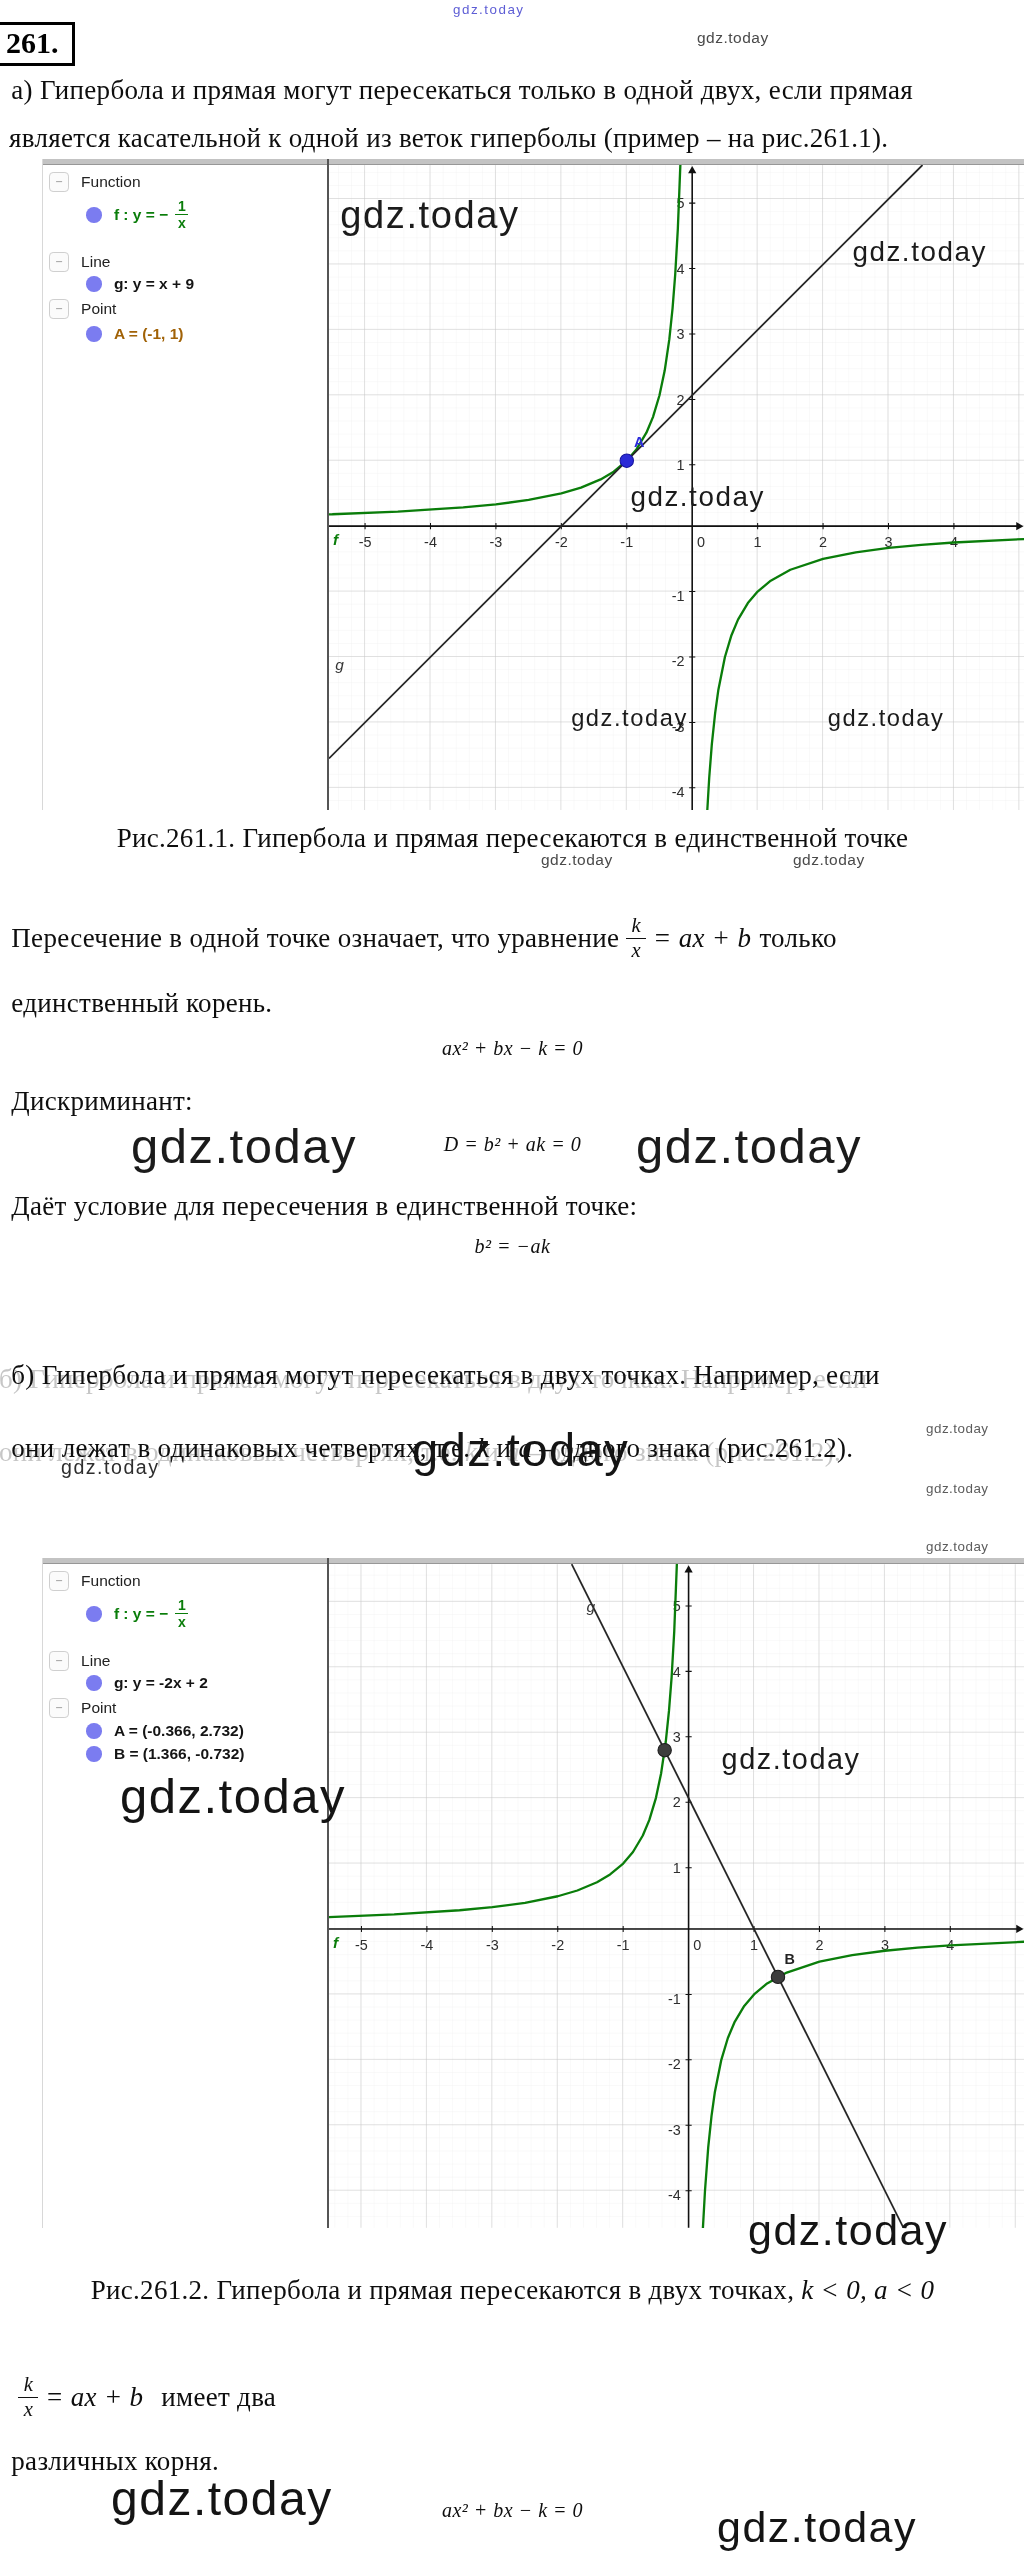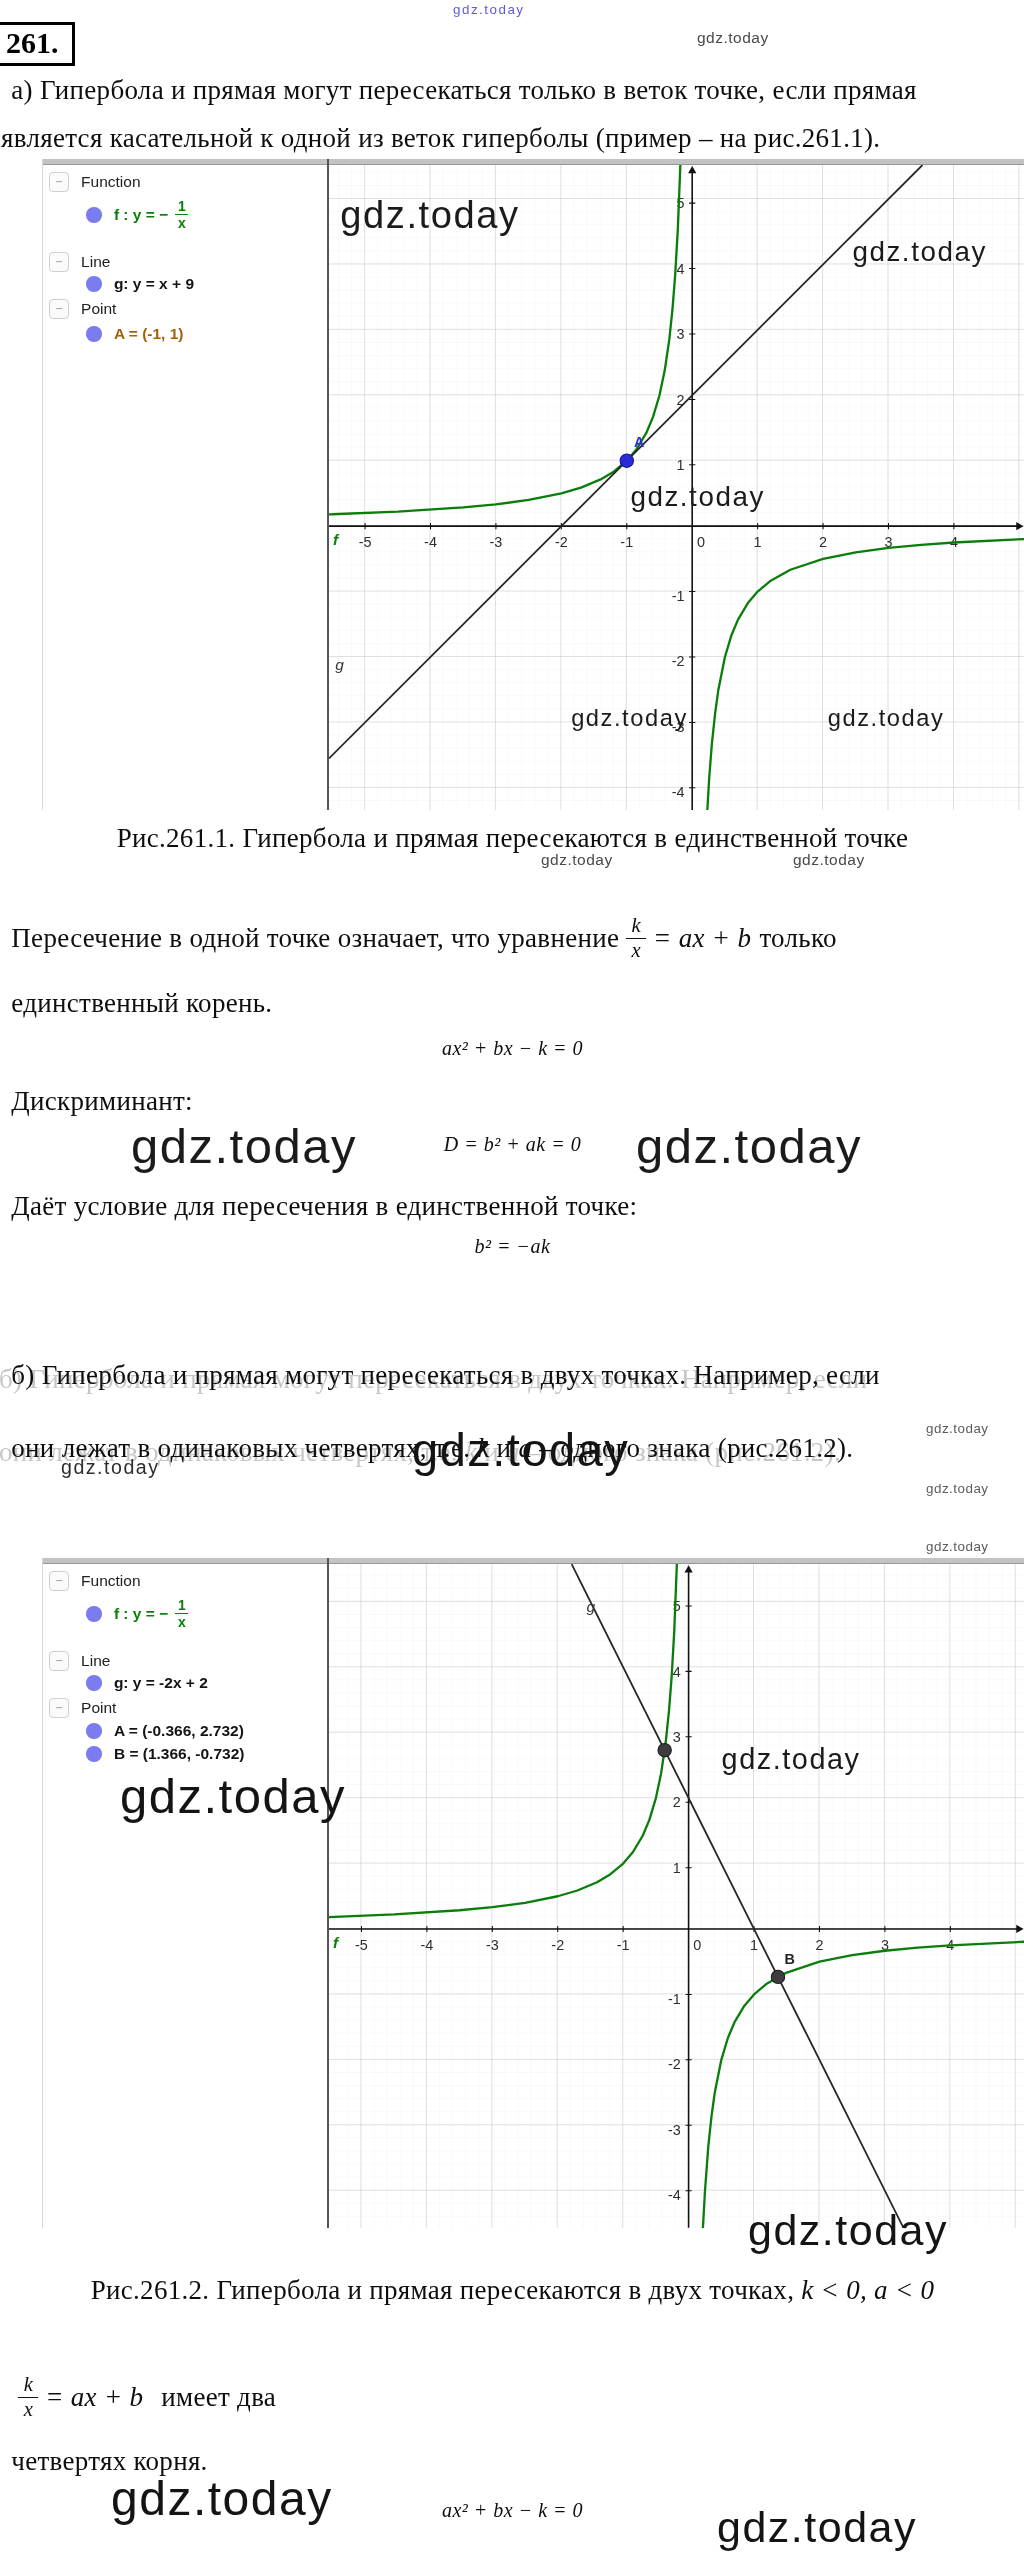--- a/index.html
+++ b/index.html
@@ -62,22 +62,22 @@
   .ptlabel-d{font-size:28px;fill:#222;font-weight:bold;}
   .svgwm{font-weight:300;letter-spacing:3px;fill:#1b1b1b;}
 </style>
 </head>
 <body>
 
 <div class="abs wm" style="left:453px;top:2.1px;font-size:13.4px;color:#5d5dd5;">gdz.today</div>
 
 <div class="abs numbox" style="left:-3.1px;top:21.6px;">261.</div>
 
-<div class="abs body-text" style="left:11.3px;top:75px;">а) Гипербола и прямая могут пересекаться только в веток точке, если прямая</div>
-<div class="abs body-text" style="left:1px;top:123px;">является касательной к одной из веток гиперболы (пример – на рис.261.1).</div>
+<div class="abs body-text" style="left:11.3px;top:75px;">а) Гипербола и прямая могут пересекаться только в одной двух, если прямая</div>
+<div class="abs body-text" style="left:9px;top:123px;">является касательной к одной из веток гиперболы (пример – на рис.261.1).</div>
 <div class="abs wm wm-small" style="left:697px;top:29px;font-size:15.5px;">gdz.today</div>
 <div class="abs wm wm-small" style="left:531px;top:165px;font-size:15.5px;">gdz.today</div>
 
 <div class="abs panel" style="left:42px;top:159px;width:982px;height:651px;">
   <div class="panel-bar"></div>
   <div class="sidebar">
     <div class="srow grouprow" style="top:7.2px;">
       <span class="minusbox">−</span>
       <span>Function</span>
     </div>
@@ -313,20 +313,20 @@
 </div>
 
 <div class="abs pline" style="left:11.3px;top:2373px;">
   <span class="fracp">
     <span class="n">k</span>
     <span>x</span>
   </span>
   <span class="body-text it">= ax + b</span>
   <span class="body-text" style="margin-left:18px;">имеет два</span>
 </div>
-<div class="abs body-text" style="left:11.3px;top:2446px;">четвертях корня.</div>
+<div class="abs body-text" style="left:11.3px;top:2446px;">различных корня.</div>
 
 <div class="abs wm" style="left:111px;top:2471px;font-size:48px;color:#141414;">gdz.today</div>
 <div class="abs eq centered" style="top:2499px;">ax² + bx − k = 0</div>
 <div class="abs wm" style="left:717px;top:2503px;font-size:43px;color:#141414;">gdz.today</div>
 
 <div class="abs body-text" style="left:11.3px;top:2573px;">Дискриминант:</div>
 
 
 </body></html>

